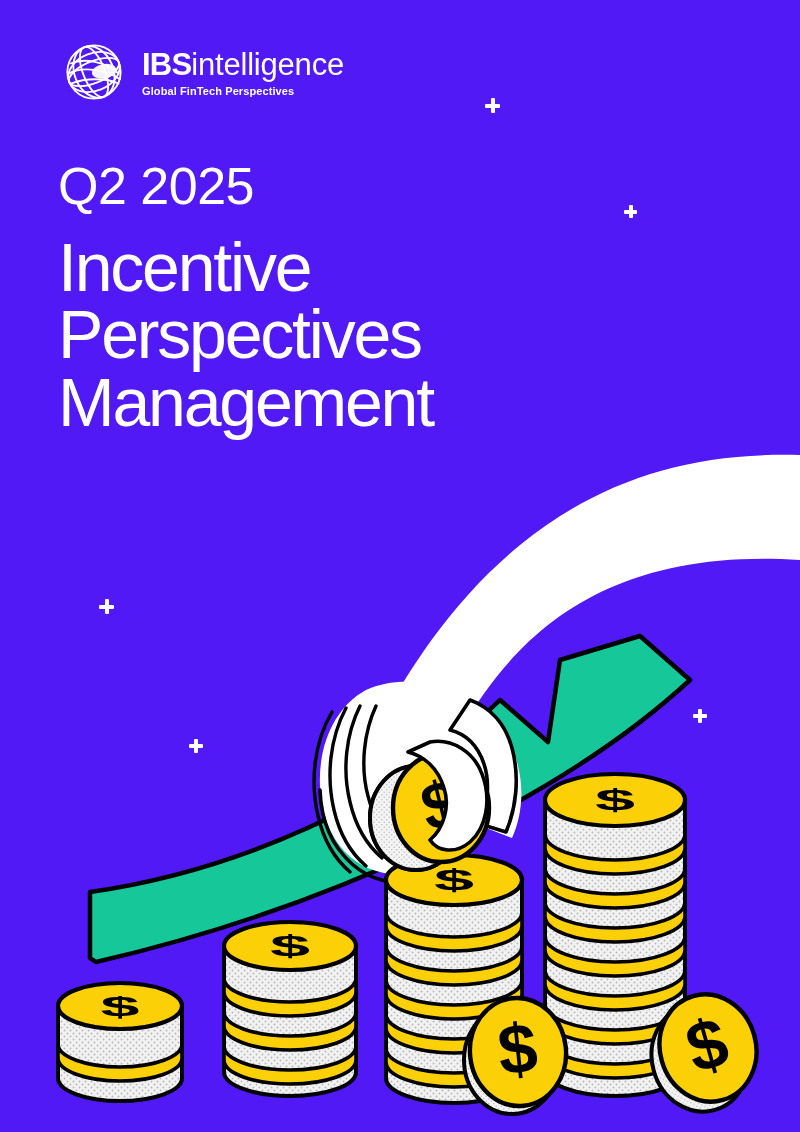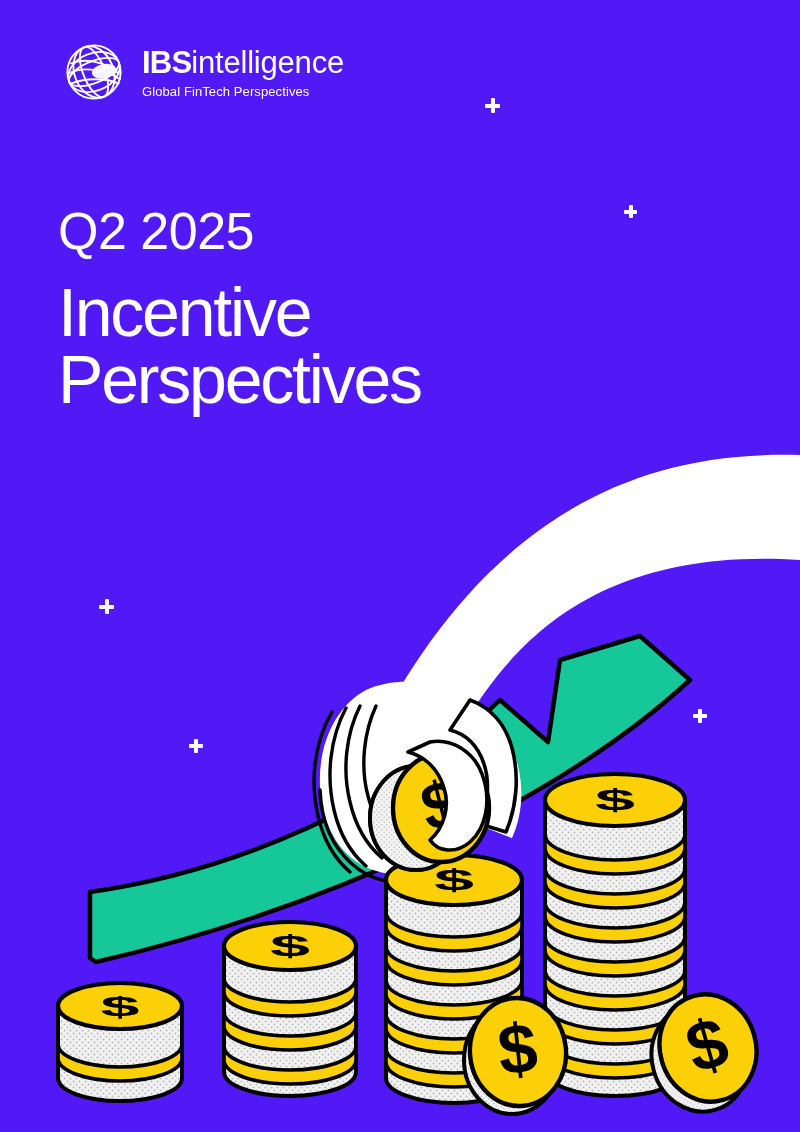--- a/index.html
+++ b/index.html
@@ -19,24 +19,24 @@
   .plus::before { left:50%; top:0; width:4px; height:100%; transform:translateX(-50%); }
   .plus::after  { top:50%; left:0; height:4px; width:100%; transform:translateY(-50%); }
 
   
   #logo { position:absolute; left:58px; top:36px; display:flex; align-items:center; gap:12px; }
   #logo-mark { width:72px; height:72px; flex:0 0 auto; }
   #logo-text { display:flex; flex-direction:column; justify-content:space-between; padding-top:2px; }
   #logo-word { font-size:31px; line-height:1.02; letter-spacing:-0.3px; color:#fff; white-space:nowrap; }
   #logo-word .bold { font-weight:700; letter-spacing:-0.8px; }
   #logo-word .light { font-weight:300; letter-spacing:-0.2px; }
-  #logo-tag { font-size:13px; font-weight:400; color:#fff; letter-spacing:0.1px; margin-top:5px; white-space:nowrap; }
-
-  
-  #titleblock { position:absolute; left:58px; top:160px; width:620px;margin-top:45px; }
+  #logo-tag { font-size:11px; font-weight:700; color:#fff; letter-spacing:0.1px; margin-top:5px; white-space:nowrap; }
+
+  
+  #titleblock { position:absolute; left:58px; top:160px; width:620px; }
   #quarter {
     font-size:52px; font-weight:300; color:#fff; letter-spacing:-0.5px;
     line-height:1.0;
   }
   #maintitle {
     margin-top:22px;
     font-size:68px; font-weight:400; color:#fff;
     letter-spacing:-2.2px; line-height:0.99;
   }
   #maintitle div { white-space:nowrap; }
@@ -249,16 +249,17 @@
       </div>
       <div id="logo-tag">Global FinTech Perspectives</div>
     </div>
   </div>
 
   <div id="titleblock">
     <div id="quarter">Q2 2025</div>
     <div id="maintitle">
       <div>Incentive</div>
       <div>Perspectives</div>
+      <div>Management</div>
     </div>
   </div>
 
 </div>
 
 </body></html>

